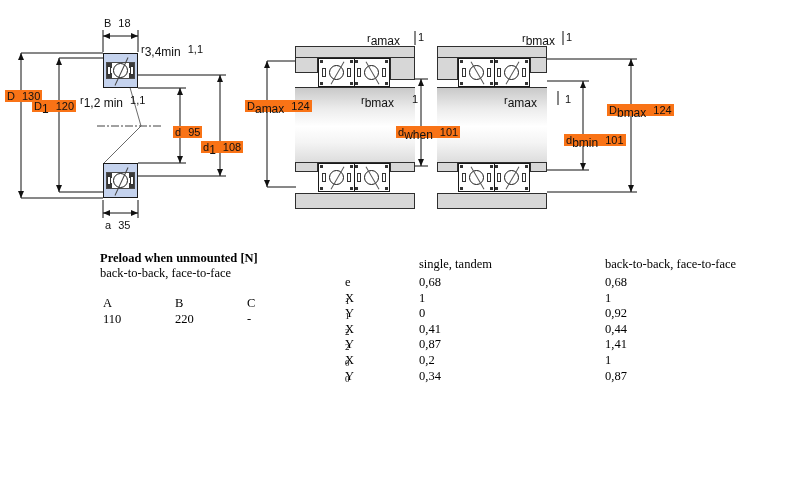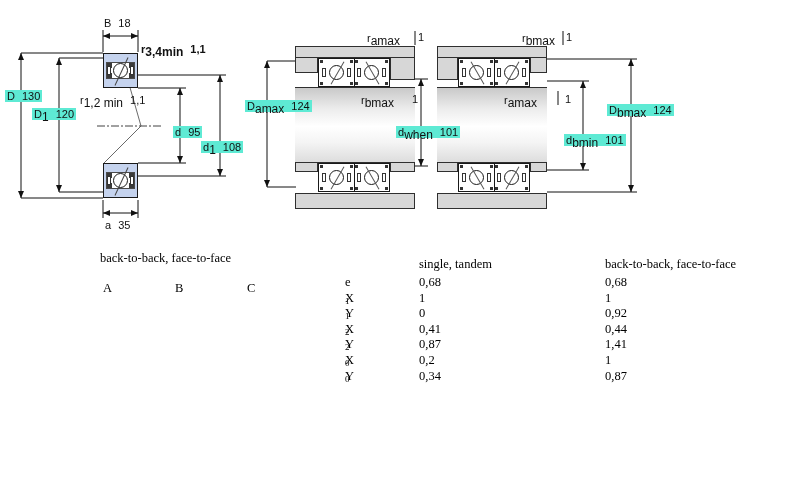--- a/index.html
+++ b/index.html
@@ -22,21 +22,21 @@
   .diag{position:absolute;left:50%;top:50%;width:1px;height:26px;margin:-13px 0 0 0;background:#555;}
   .diag.bk{transform:rotate(30deg);} .diag.fw{transform:rotate(-30deg);}
   
   .brgblue{position:absolute;width:35px;height:35px;background:#c5d3ee;border:1px solid #1a1a1a;box-sizing:border-box;}
   .brgblue .inner{position:absolute;left:2px;right:2px;top:8px;bottom:8px;background:#fff;border:1px solid #4a4a4a;box-sizing:border-box;}
   .brgblue .ball{width:15px;height:15px;}
   .brgblue .wedge{position:absolute;width:5px;height:5px;background:#3a3a3a;}
   .brgblue .dg{position:absolute;left:50%;top:50%;width:1px;height:31px;margin:-15px 0 0 0;background:#444;transform:rotate(25deg);}
   
   .dlabel{position:absolute;font-size:11px;line-height:12px;white-space:nowrap;}
-  .dlabel.wbg{background:#5eead4;padding:0 2px;}
+  .dlabel.wbg{background:#f97316;padding:0 2px;}
   .dlabel sub, .dlabel .sb{font-size:12px;position:relative;top:3px;}
   .dlabel .vl{margin-left:7px;}
   
   .tbl{position:absolute;font-family:"Liberation Serif", serif;font-size:12.5px;line-height:15px;color:#000;}
   .tbl .ttl{font-weight:bold;}
   .frow{position:relative;height:15.6px;}
   .frow span{position:absolute;white-space:nowrap;}
   .fsym{left:2px;} .fc1{left:76px;} .fc2{left:262px;}
   .fsub{font-size:9px;position:relative;top:3px;}
   svg.dims{position:absolute;left:0;top:0;pointer-events:none;}
@@ -240,27 +240,27 @@
         <div class="bar r"></div>
       <div class="ball"></div>
       <div class="diag bk"></div>
     </div>
   </div>
 </div>
 
 <div class="dlabel" style="left:104px;top:17px;">
   <span>B</span><span class="sb"></span><span class="vl">18</span>
 </div>
-<div class="dlabel" style="left:141px;top:43px;font-weight:bold;">
+<div class="dlabel" style="left:141px;top:43px;">
   <span>r</span><span class="sb">3,4min</span><span class="vl">1,1</span>
 </div>
 <div class="dlabel wbg" style="left:5px;top:90px;">
   <span>D</span><span class="sb"></span><span class="vl">130</span>
 </div>
-<div class="dlabel wbg" style="left:32px;top:108px;">
+<div class="dlabel wbg" style="left:32px;top:100px;">
   <span>D</span><span class="sb">1</span><span class="vl">120</span>
 </div>
 <div class="dlabel" style="left:80px;top:94px;">
   <span>r</span><span class="sb">1,2 min</span><span class="vl">1,1</span>
 </div>
 <div class="dlabel wbg" style="left:173px;top:126px;">
   <span>d</span><span class="sb"></span><span class="vl">95</span>
 </div>
 <div class="dlabel wbg" style="left:201px;top:141px;text-align:right;">
   <span>d</span><span class="sb">1</span><span class="vl">108</span>
@@ -301,26 +301,32 @@
   <span>1</span>
 </div>
 <div class="dlabel wbg" style="left:607px;top:104px;">
   <span>D</span><span class="sb">bmax</span><span class="vl">124</span>
 </div>
 <div class="dlabel wbg" style="left:564px;top:134px;">
   <span>d</span><span class="sb">bmin</span><span class="vl">101</span>
 </div>
 
 <div class="tbl" style="left:100px;top:251px;width:240px;">
+  <div class="ttl">Preload when unmounted [N]</div>
   <div>back-to-back, face-to-face</div>
   <div style="position:relative;height:16px;margin-top:15px;">
     <span style="position:absolute;left:3px;">A</span>
     <span style="position:absolute;left:75px;">B</span>
     <span style="position:absolute;left:147px;">C</span>
   </div>
+  <div style="position:relative;height:16px;">
+    <span style="position:absolute;left:3px;">110</span>
+    <span style="position:absolute;left:75px;">220</span>
+    <span style="position:absolute;left:147px;">-</span>
+  </div>
 </div>
 
 <div class="tbl" style="left:343px;top:249px;width:440px;">
   <div style="position:relative;height:16px;margin-top:8px;">
     <span style="position:absolute;left:76px;">single, tandem</span>
     <span style="position:absolute;left:262px;">back-to-back, face-to-face</span>
   </div>
   <div style="margin-top:2px;">
     <div class="frow">
       <span class="fsym">

